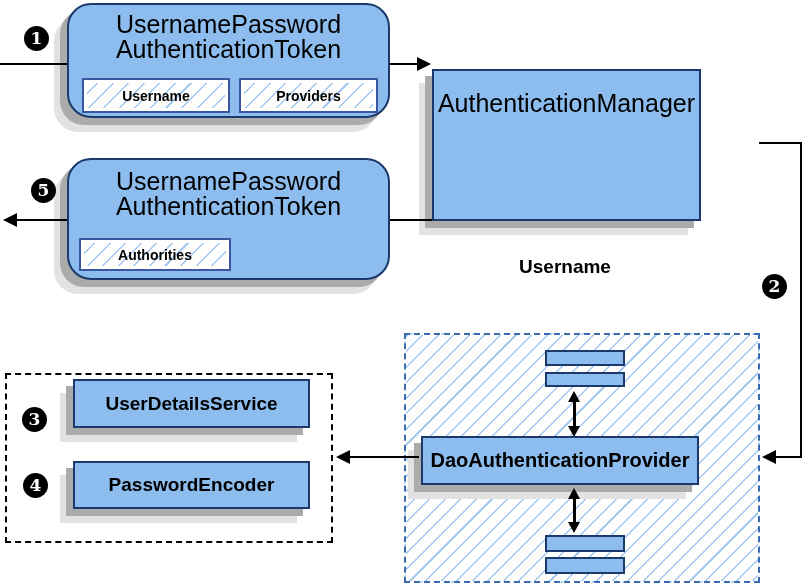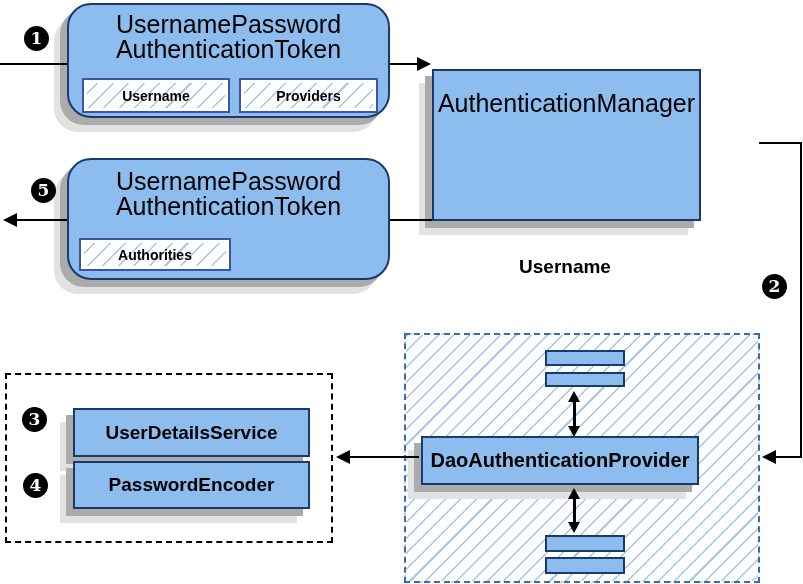--- a/index.html
+++ b/index.html
@@ -128,17 +128,17 @@
 
     <div class="bar" style="top:200px;height:17px;"></div>
     <div class="bar" style="top:222px;height:17px;"></div>
   </div>
 
   <div class="hline connector" style="left:350px;top:456px;width:69px;height:2px;"></div>
   <div class="tri left connector" style="left:336px;top:450px;"></div>
 
   <div class="deps-box"></div>
   <div class="badge" style="left:22px;top:407px;">3</div>
-  <div class="bluebox shadow2 center" style="left:73px;top:408px;width:237px;height:49px;font-size:19px;">UserDetailsService</div>
+  <div class="bluebox shadow2 center" style="left:73px;top:379px;width:237px;height:49px;font-size:19px;">UserDetailsService</div>
   <div class="badge" style="left:23px;top:473px;">4</div>
   <div class="bluebox shadow2 center" style="left:73px;top:461px;width:237px;height:48px;font-size:19px;">PasswordEncoder</div>
 
 </div>
 
 </body></html>

